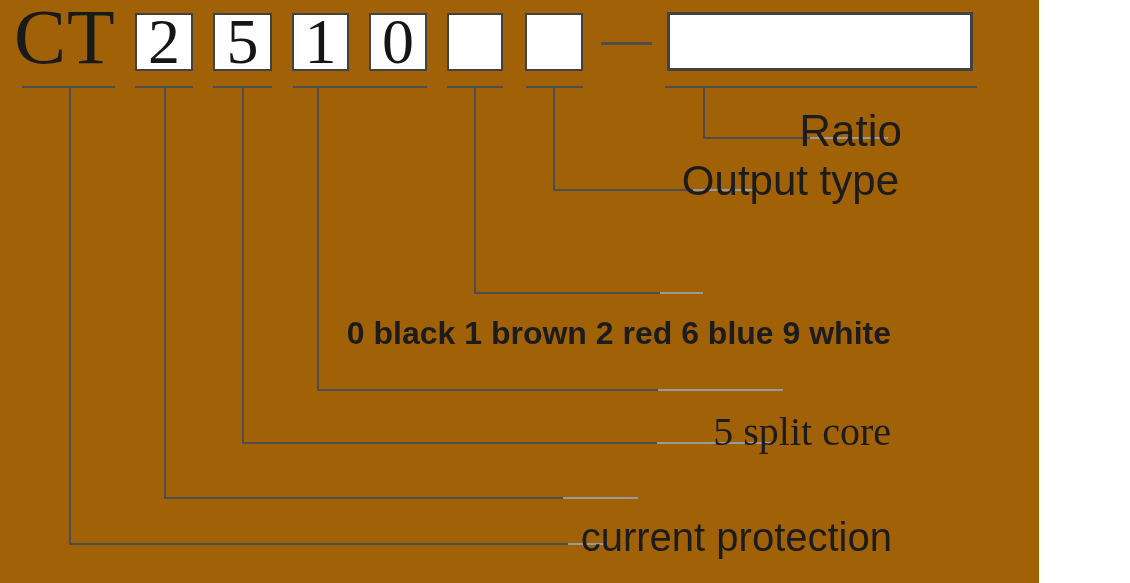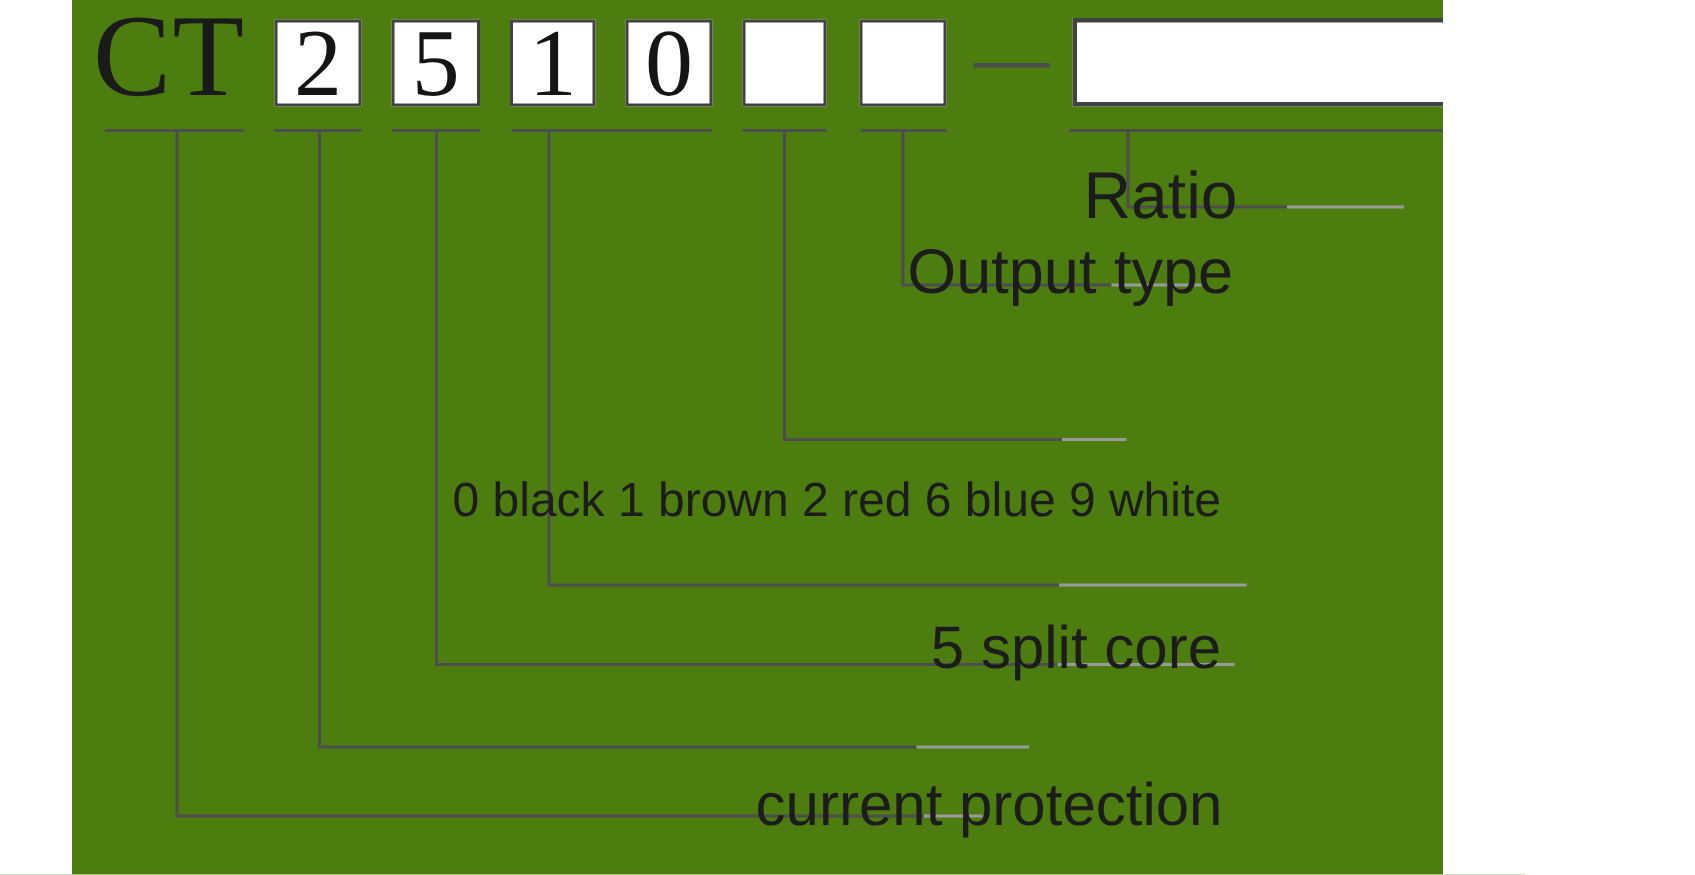--- a/index.html
+++ b/index.html
@@ -2,26 +2,25 @@
 <html><head>
 <meta charset="utf-8">
 <style>
   html, body {
     margin: 0;
     padding: 0;
     background: #ffffff;
   }
   #stage {
     position: relative;
-    width: 914px;
+    width: 1039px;
     height: 583px;
-    background: #4d7c0f;
+    background: #a16207;
     overflow: hidden;
     font-family: "Liberation Sans", "DejaVu Sans", sans-serif;
-    margin-left: 48px;
   }
   .abs { position: absolute; }
 
   
   .prefix {
     font-family: "Liberation Serif", "DejaVu Serif", serif;
     font-size: 78px;
     line-height: 1;
     color: #1a1a1a;
     letter-spacing: 1px;
@@ -116,21 +115,21 @@
   <div class="abs hline" style="left:164px; top:497px; width:399px;"></div>
   <div class="abs hlight" style="left:563px; top:497px; width:75px;"></div>
 
   <div class="abs hline" style="left:69px;  top:543px; width:499px;"></div>
   <div class="abs hlight" style="left:568px; top:543px; width:39px;"></div>
 
   <div class="abs lbl lbl-lg" style="right:140px; top:160px;">Output type</div>
 
   <div class="abs lbl lbl-xl" style="right:137px; top:109px;">Ratio</div>
 
-  <div class="abs lbl lbl-sm" style="right:148px; top:317px;">0 black 1 brown 2 red 6 blue 9 white</div>
+  <div class="abs lbl lbl-sm" style="right:148px; top:317px;font-weight:bold;">0 black 1 brown 2 red 6 blue 9 white</div>
 
 
-  <div class="abs lbl lbl-md" style="right:148px; top:412px;">5 split core</div>
+  <div class="abs lbl lbl-md" style="right:148px; top:412px;font-family:Liberation Serif, serif;">5 split core</div>
 
 
   <div class="abs lbl lbl-md" style="right:147px; top:517px;">current protection</div>
 
 </div>
 
 </body></html>

